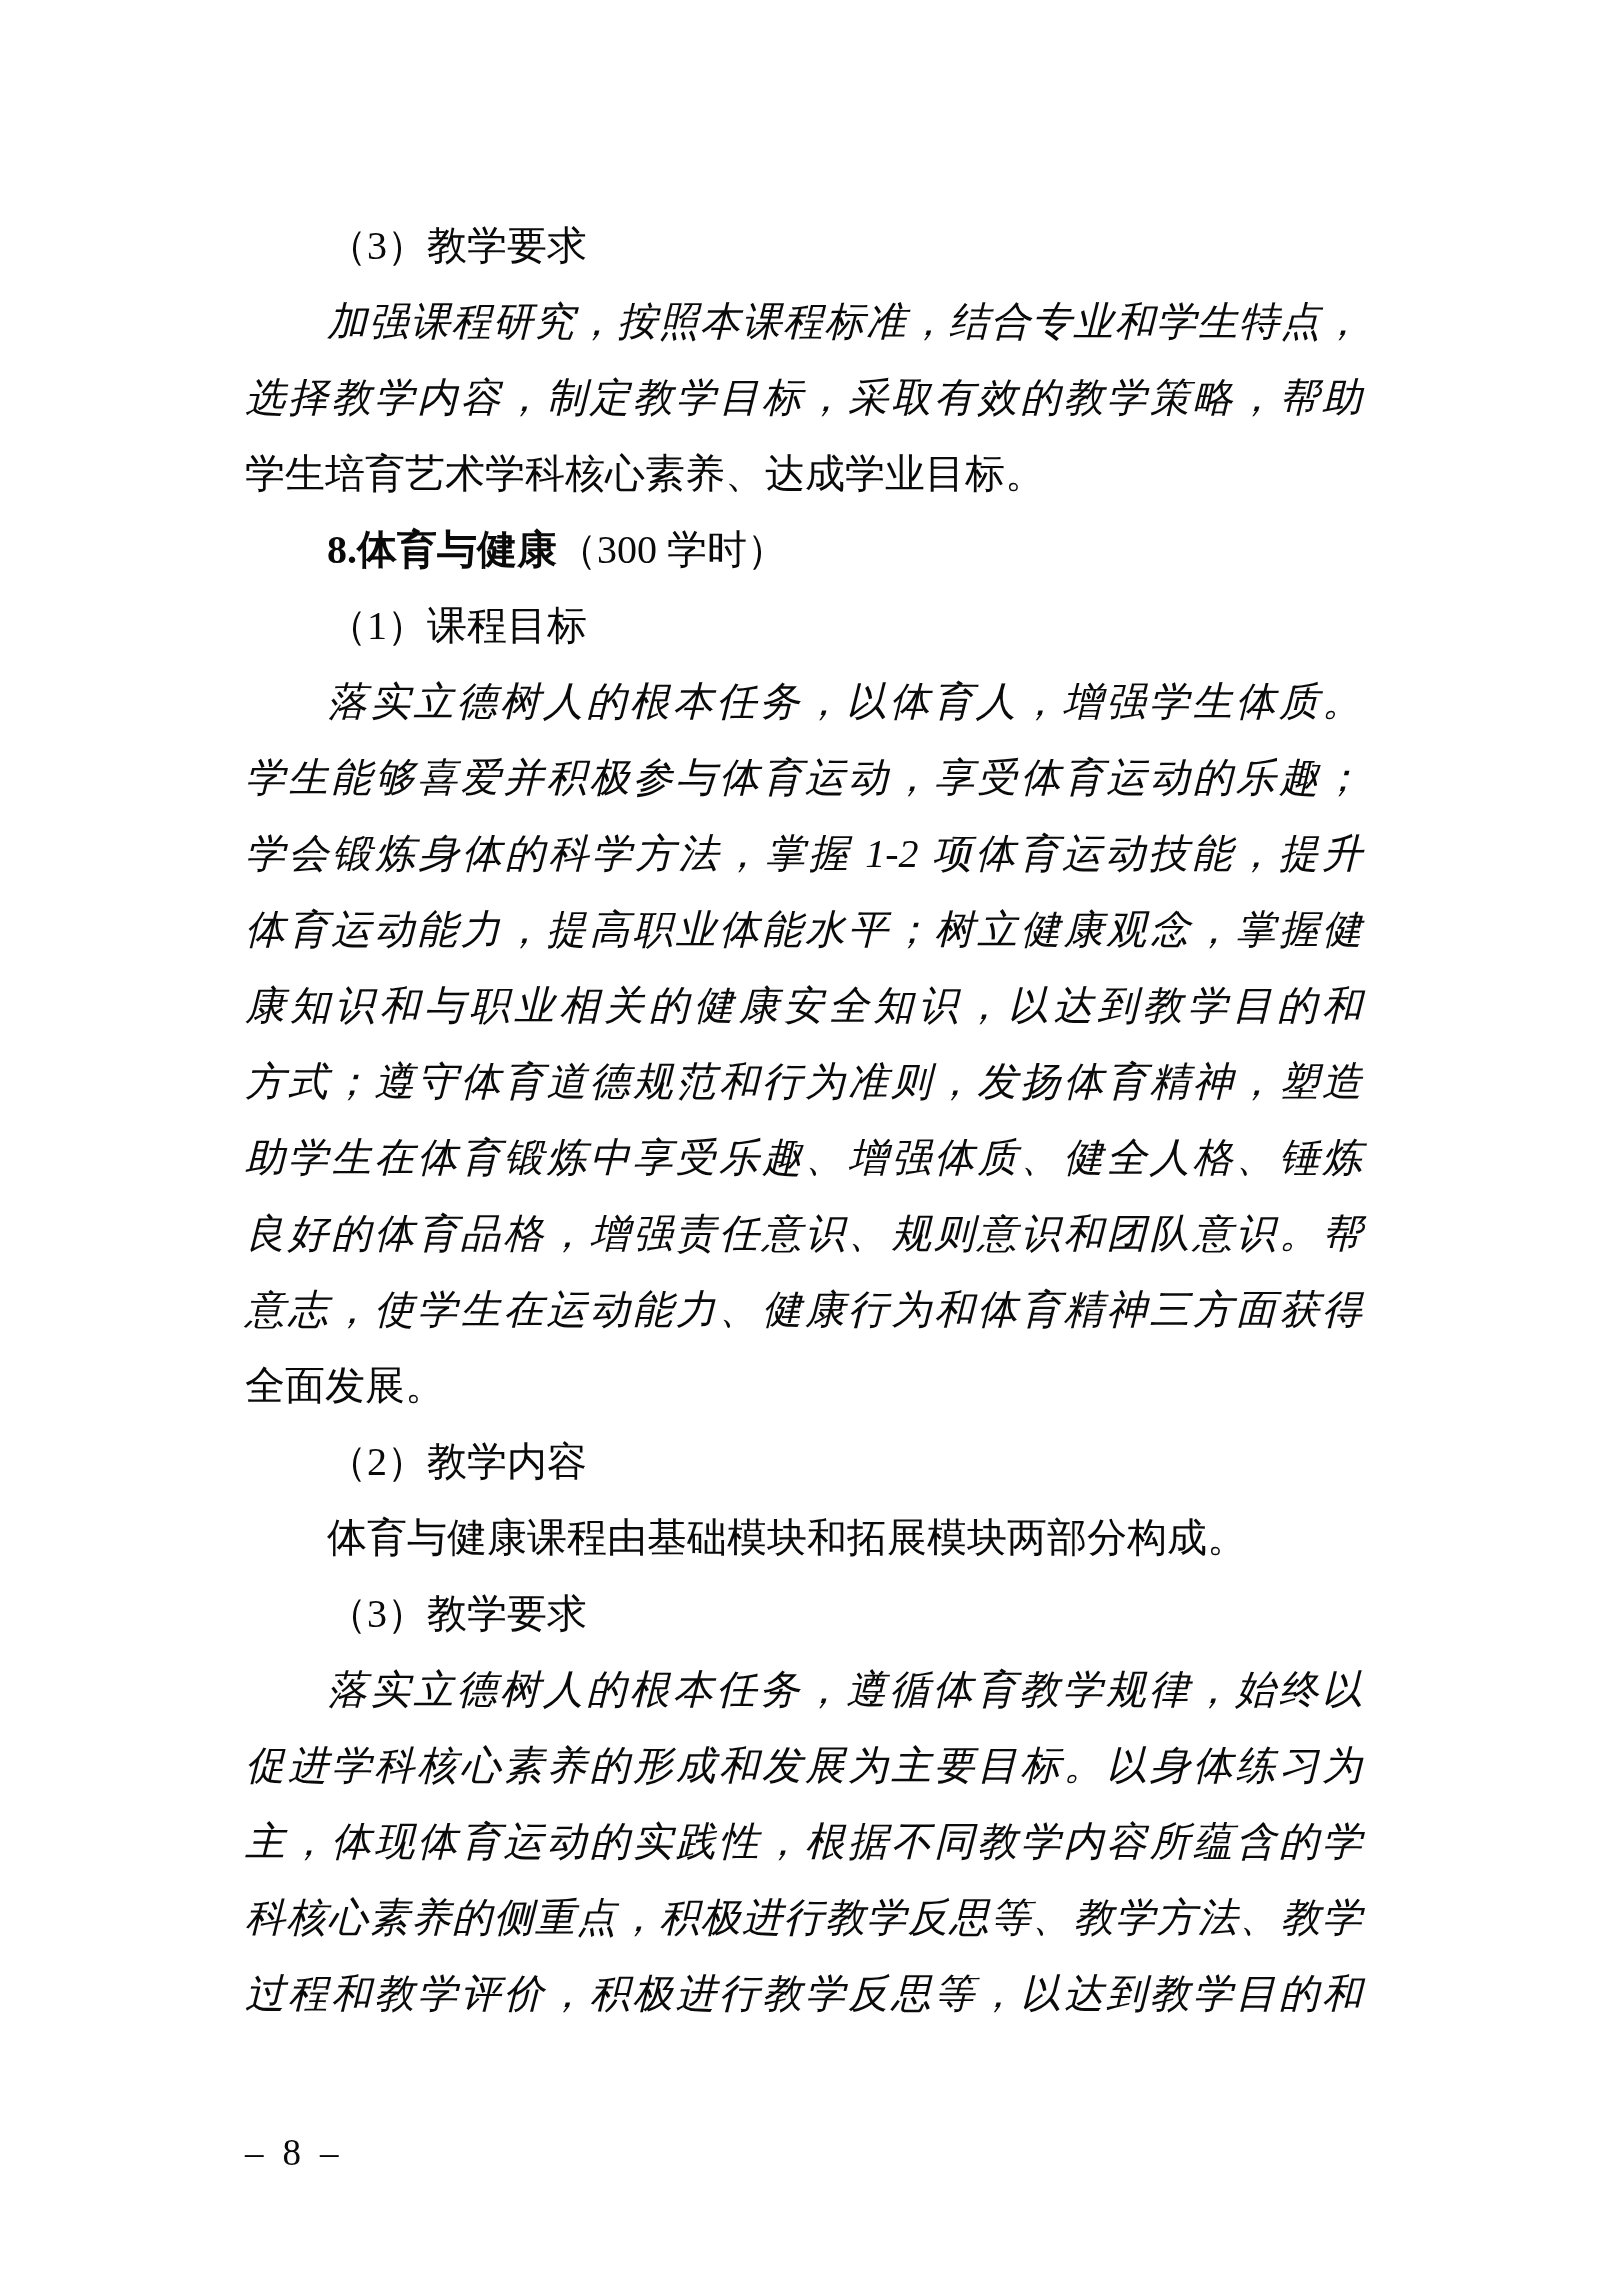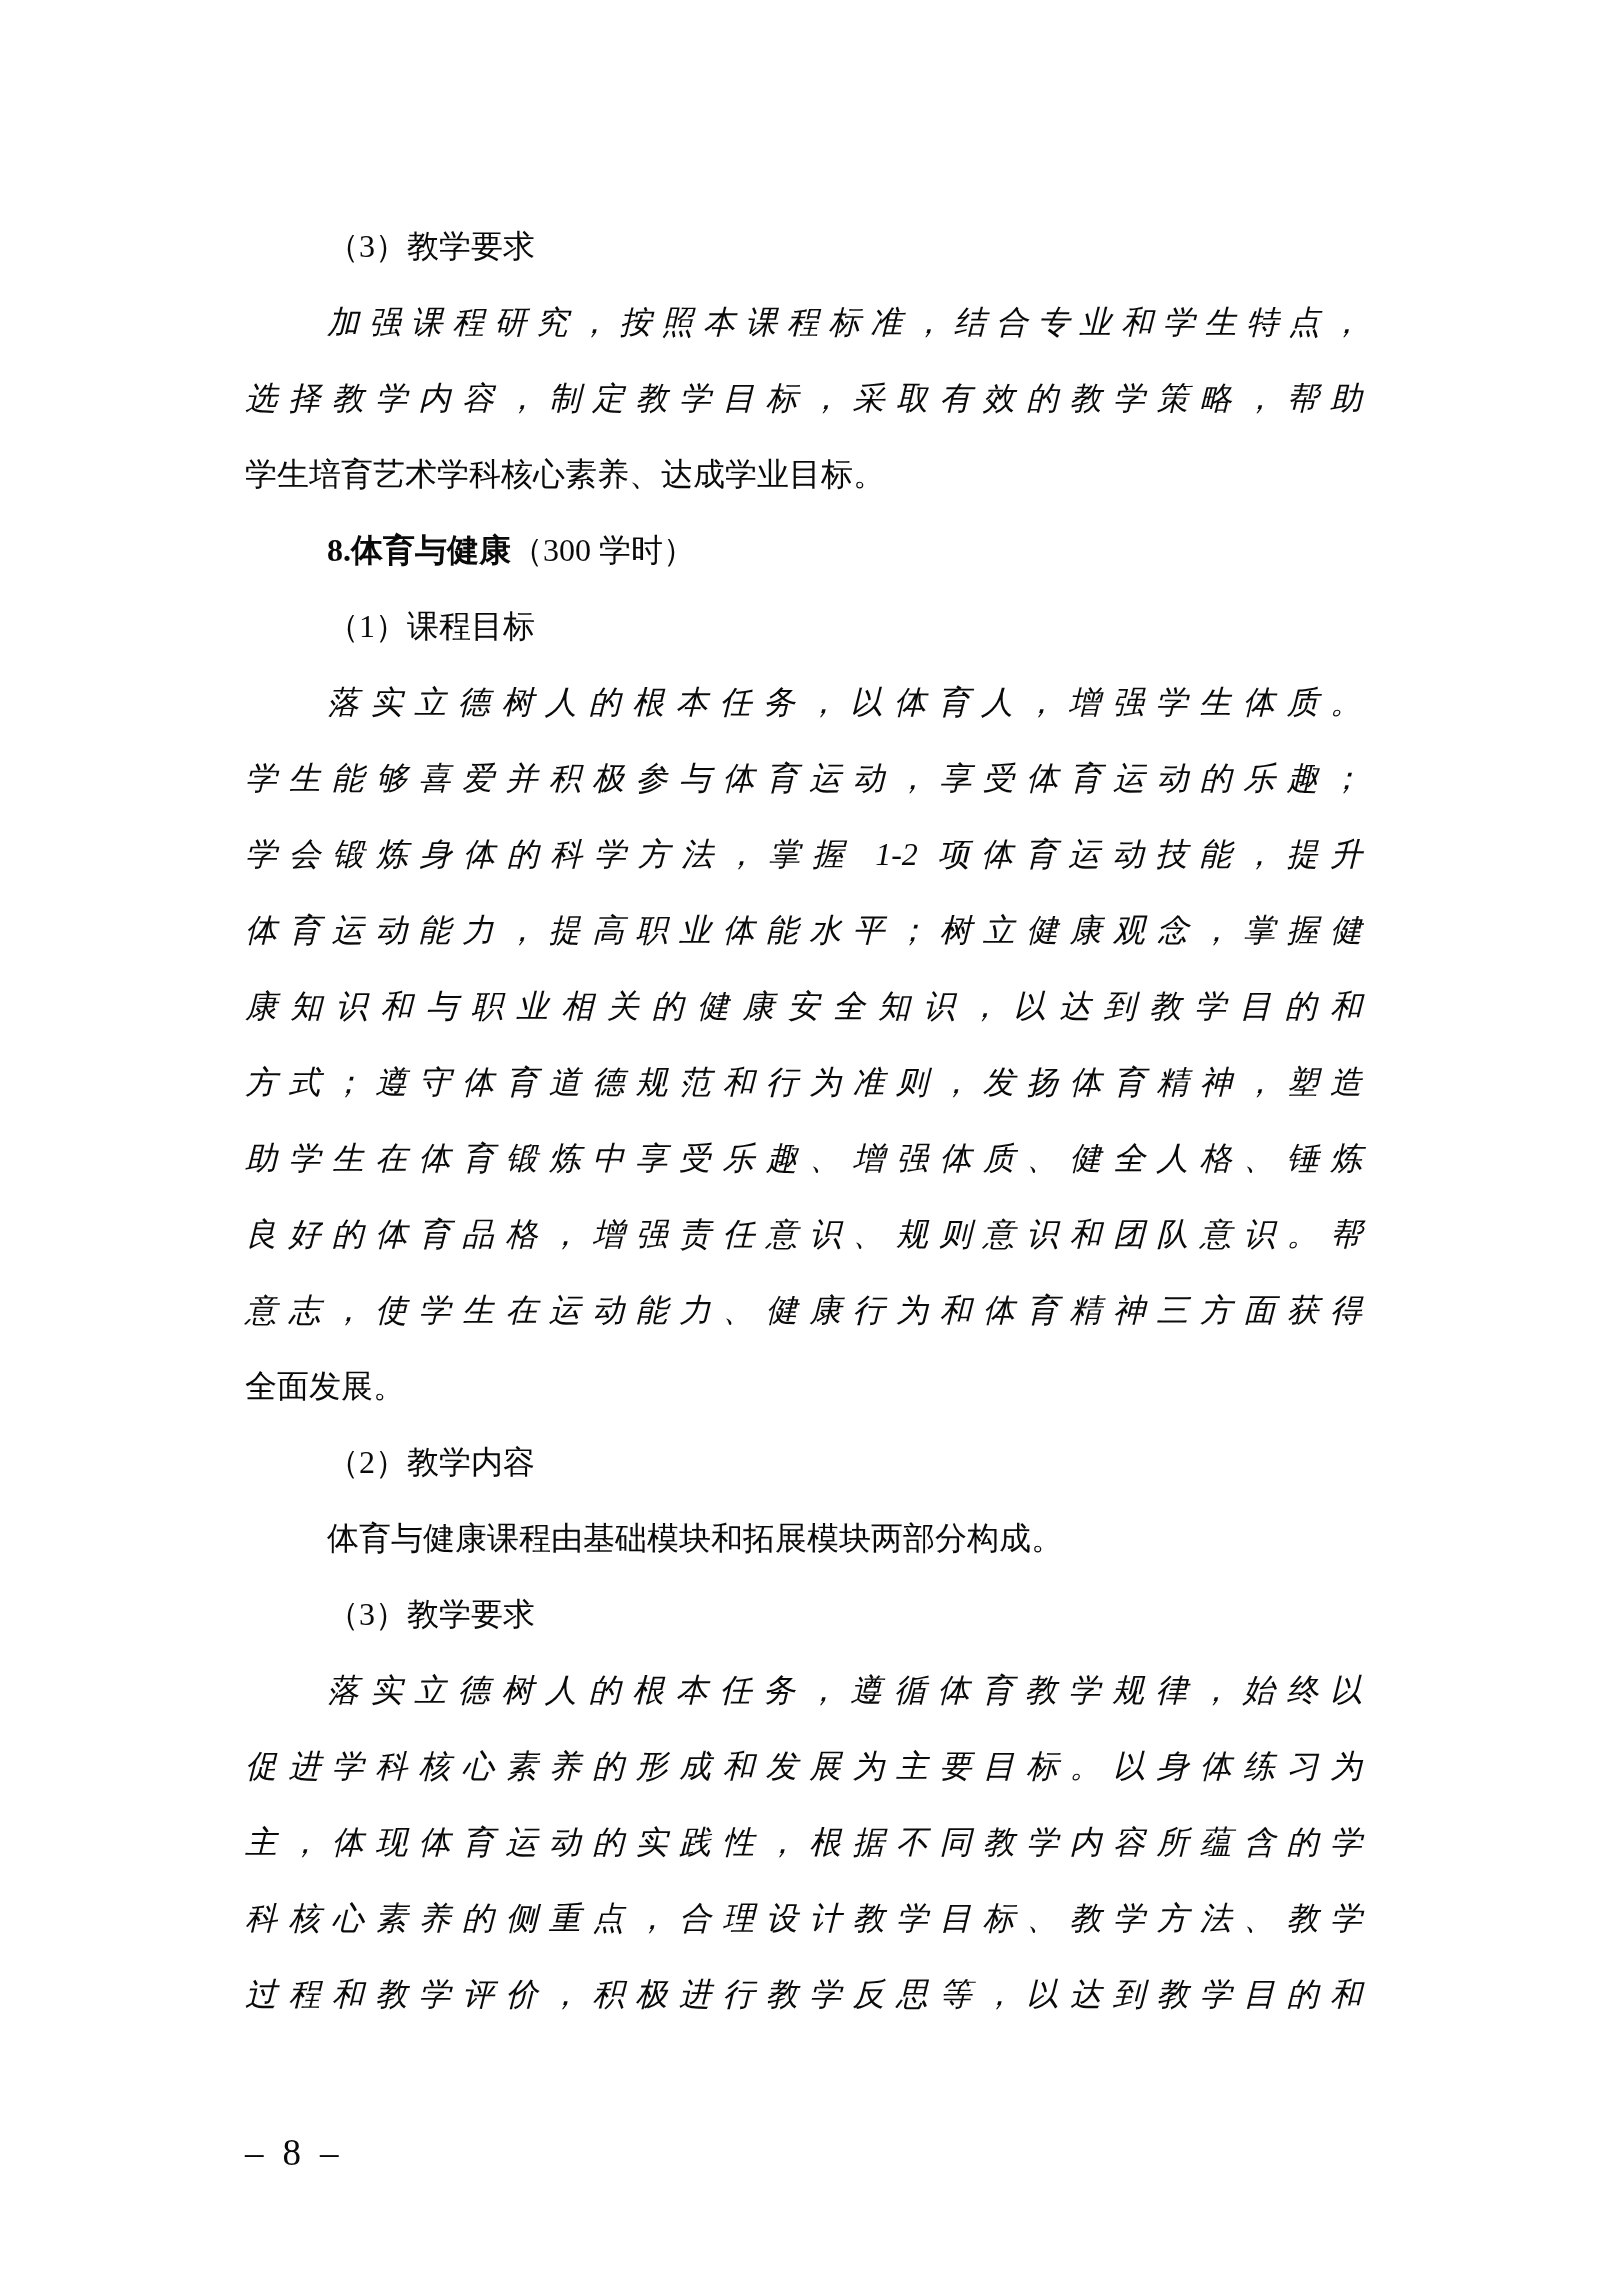--- a/index.html
+++ b/index.html
@@ -16,21 +16,21 @@
     color: #0a0a0a;
     overflow: hidden;
   }
   .text-block {
     position: absolute;
     left: 245px;
     top: 208px;
     width: 1117px;
   }
   .line {
-    font-size: 32px;
+    font-size: 40px;
     line-height: 76px;
     height: 76px;
     text-align: left;
     white-space: normal;
     letter-spacing: 0;
   }
   .line.indent {
     text-indent: 82px;
   }
   .line.j {
@@ -71,18 +71,18 @@
       <div class="line j">助学生在体育锻炼中享受乐趣、增强体质、健全人格、锤炼</div>
       <div class="line j">良好的体育品格，增强责任意识、规则意识和团队意识。帮</div>
       <div class="line j">意志，使学生在运动能力、健康行为和体育精神三方面获得</div>
       <div class="line">全面发展。</div>
       <div class="line indent">（2）教学内容</div>
       <div class="line indent">体育与健康课程由基础模块和拓展模块两部分构成。</div>
       <div class="line indent">（3）教学要求</div>
       <div class="line indent j">落实立德树人的根本任务，遵循体育教学规律，始终以</div>
       <div class="line j">促进学科核心素养的形成和发展为主要目标。以身体练习为</div>
       <div class="line j">主，体现体育运动的实践性，根据不同教学内容所蕴含的学</div>
-      <div class="line j">科核心素养的侧重点，合理设计教学目标、教学方法、教学</div>
+      <div class="line j">科核心素养的侧重点，积极进行教学反思等、教学方法、教学</div>
       <div class="line j">过程和教学评价，积极进行教学反思等，以达到教学目的和</div>
     </div>
   <div class="page-number">– 8 –</div>
 </div>
 
 
 </body></html>

